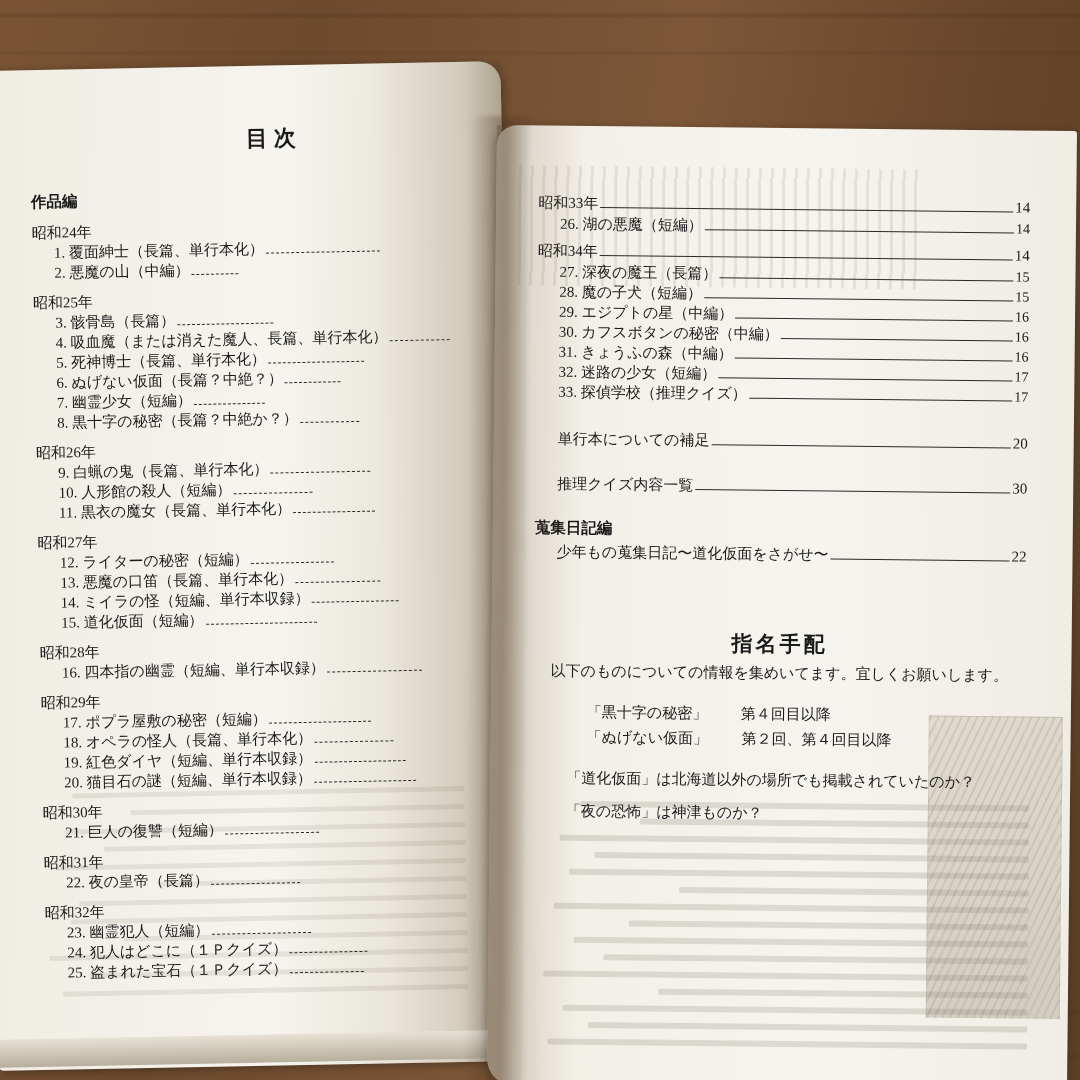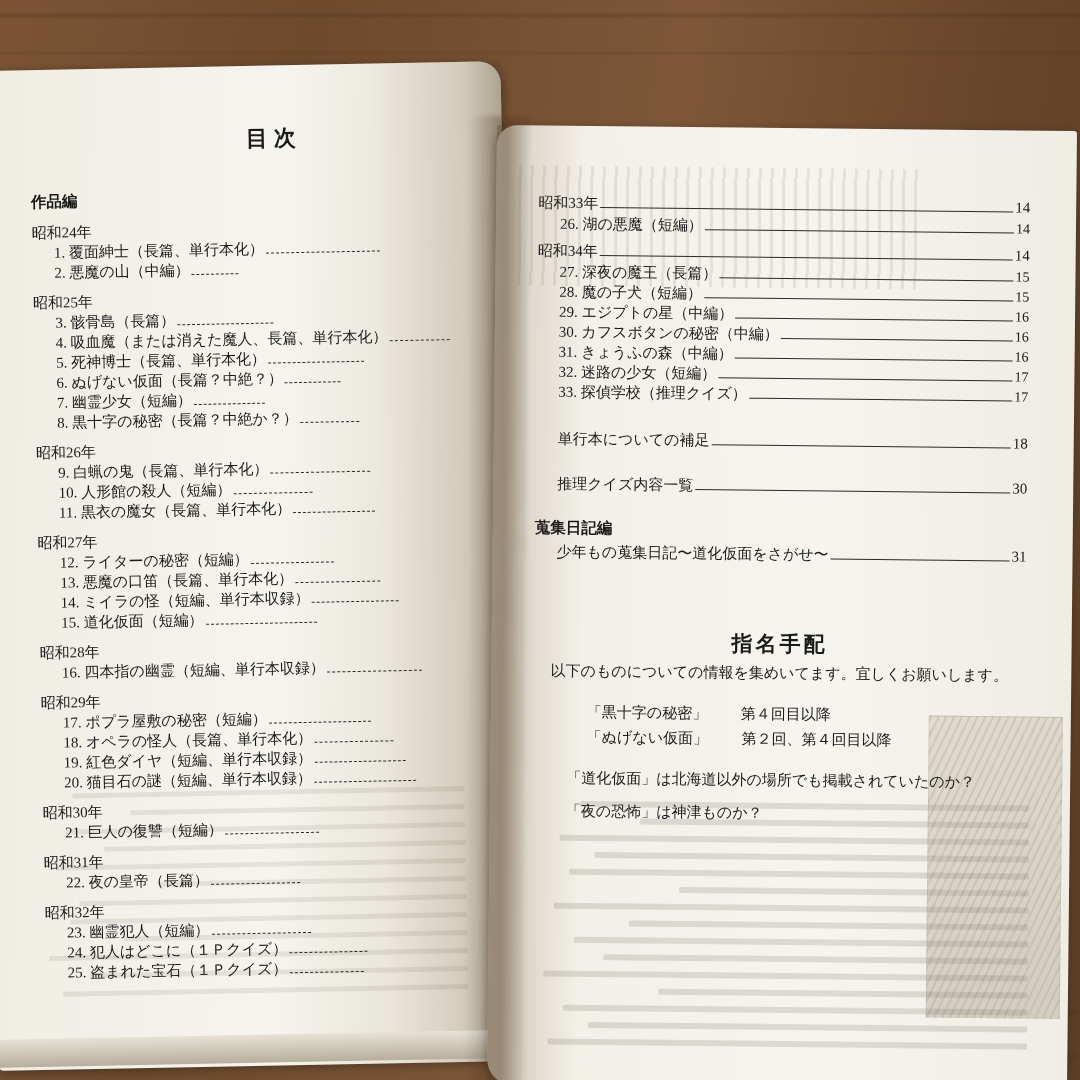--- a/index.html
+++ b/index.html
@@ -480,33 +480,33 @@
         </div>
         <div class="entry">
           <span class="lbl">33. 探偵学校（推理クイズ）</span>
           <span class="dots"></span>
           <span class="pg">17</span>
         </div>
 
         <div class="plain-row" style="margin-top:28px;">
           <span class="lbl">単行本についての補足</span>
           <span class="dots"></span>
-          <span class="pg">18</span>
+          <span class="pg">20</span>
         </div>
         <div class="plain-row" style="margin-top:26px;">
           <span class="lbl">推理クイズ内容一覧</span>
           <span class="dots"></span>
           <span class="pg">30</span>
         </div>
 
         <div class="section-head" style="margin-top:24px;">蒐集日記編</div>
         <div class="plain-row" style="margin-top:2px;">
           <span class="lbl">少年もの蒐集日記〜道化仮面をさがせ〜</span>
           <span class="dots"></span>
-          <span class="pg">31</span>
+          <span class="pg">22</span>
         </div>
 
         <div class="notice">
           <h2>指名手配</h2>
           <p class="lead">以下のものについての情報を集めいてます。宜しくお願いします。</p>
 
           <div class="item">
             <span>「黒十字の秘密」</span>
             <span class="gap"></span>
             <span>第４回目以降</span>

